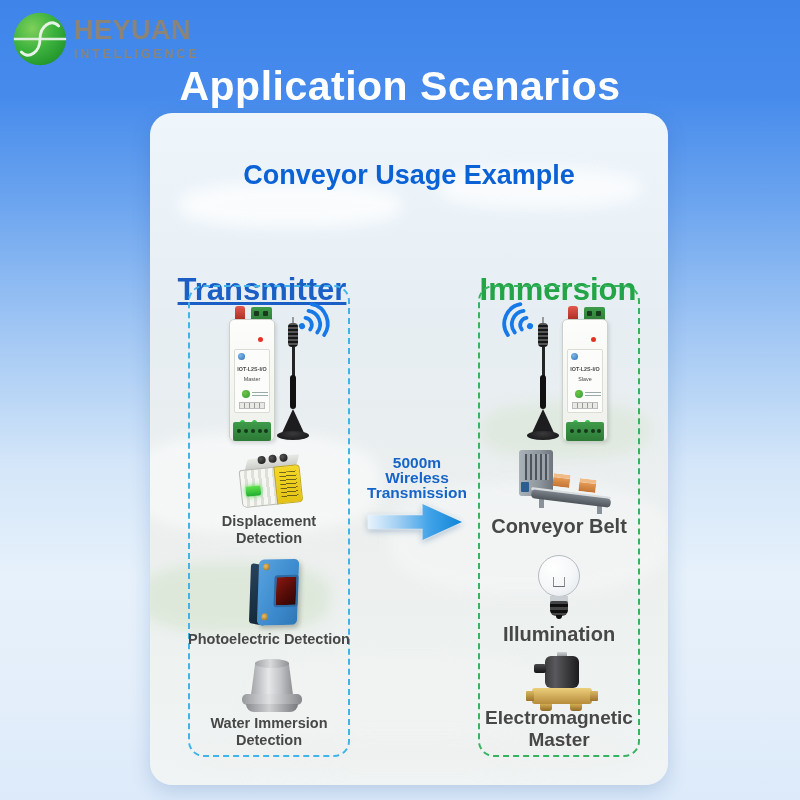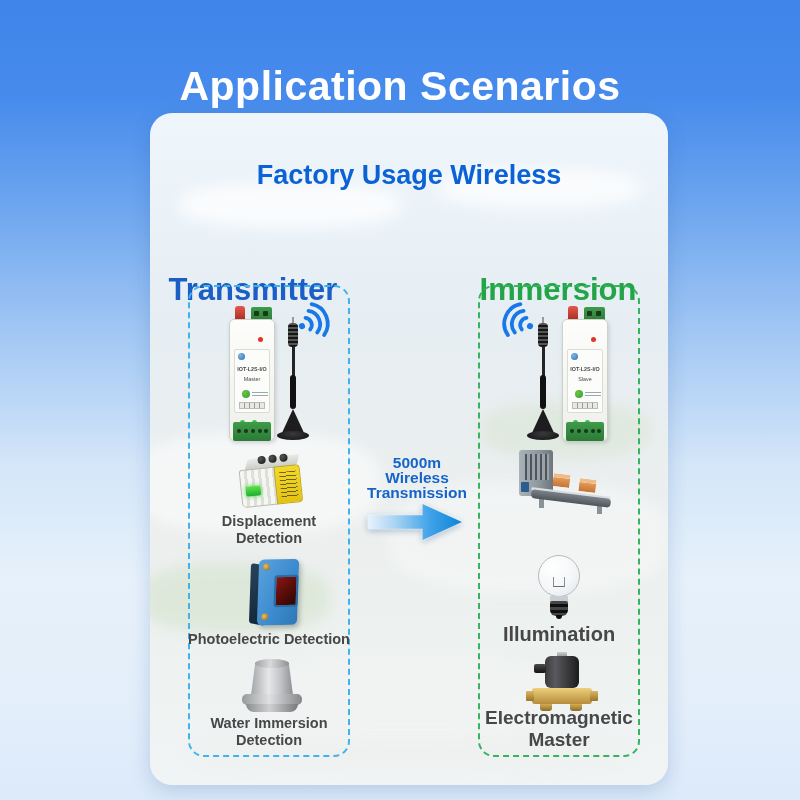--- a/index.html
+++ b/index.html
@@ -18,21 +18,21 @@
   .card{position:absolute;left:150px;top:113px;width:518px;height:672px;border-radius:22px;
     overflow:hidden;box-shadow:0 6px 20px rgba(30,80,150,.20);
     background:linear-gradient(180deg,#eef5fb 0%,#eaf2f8 16%,#e6eef3 30%,#e9eef0 46%,#ecefee 62%,#edf1f0 78%,#f0f4f4 100%);}
   .deco{position:absolute;filter:blur(7px);border-radius:40%;}
   .card-title{position:absolute;left:0;top:25px;width:100%;text-align:center;
     font-size:27px;font-weight:bold;color:#0a62d6;}
   .card-desc{position:absolute;left:8px;top:71px;width:502px;text-align:center;
     font-size:13px;line-height:1.28;font-weight:bold;color:#58595b;}
   .col-heading{position:absolute;top:130px;width:200px;text-align:center;
     font-size:31px;font-weight:bold;line-height:1;}
-  .tx-heading{left:3px;color:#1b5fc6;}
+  .tx-heading{left:12px;color:#1b5fc6;text-decoration:underline;}
   .rx-heading{left:308px;color:#22a447;}
   .col-box{position:absolute;top:172px;width:162px;height:472px;border-radius:16px;}
   .tx-box{left:38px;border:2px dashed #3fb4ea;}
   .rx-box{left:328px;border:2px dashed #35b35f;}
   .item-label{position:absolute;left:50%;transform:translateX(-50%);width:240px;
     text-align:center;color:#474747;font-weight:bold;}
   .lbl-sm{font-size:14.5px;line-height:17px;}
   .lbl-lg{font-size:20px;line-height:22px;white-space:nowrap;}
   
   .link-text{position:absolute;left:202px;top:342px;width:130px;text-align:center;
@@ -158,34 +158,52 @@
     background:linear-gradient(#eccf7c,#b78c3b);}
   .valve-hexL{position:absolute;left:0px;top:39px;width:8px;height:10px;background:linear-gradient(#d9b85f,#9c742c);border-radius:1px;}
   .valve-hexR{position:absolute;right:0px;top:39px;width:8px;height:10px;background:linear-gradient(#d9b85f,#9c742c);border-radius:1px;}
   .valve-foot{position:absolute;top:52px;width:12px;height:7px;background:linear-gradient(#d3ad52,#8f6a25);border-radius:0 0 3px 3px;}
 </style>
 </head>
 <body>
 
 <div class="stage">
 
+  <div class="logo">
+    <svg class="logo-ball" viewBox="0 0 60 60">
+      <defs>
+        <radialGradient id="ballg" cx="35%" cy="30%" r="75%">
+          <stop offset="0%" stop-color="#7ed05a"></stop>
+            <stop offset="55%" stop-color="#3db33e"></stop>
+            <stop offset="100%" stop-color="#23962c"></stop>
+        </radialGradient>
+      </defs>
+      <circle cx="30" cy="30" r="28" fill="url(#ballg)"></circle>
+      <path d="M2 30 H58" stroke="#dfeee0" stroke-width="2.6" fill="none"></path>
+      <path d="M10 44 C18 52, 30 44, 30 30 C30 16, 42 8, 50 16" stroke="#e8f3e8" stroke-width="3" fill="none" stroke-linecap="round"></path>
+    </svg>
+    <div class="logo-text">
+      <div class="logo-name">HEYUAN</div>
+      <div class="logo-sub">INTELLIGENCE</div>
+    </div>
+  </div>
   <h1 class="page-title">Application Scenarios</h1>
 
   <section class="card">
 
     <div class="deco" style="left:30px;top:70px;width:220px;height:44px;background:#fff;opacity:.75;"></div>
     <div class="deco" style="left:290px;top:55px;width:200px;height:40px;background:#fff;opacity:.7;"></div>
     <div class="deco" style="left:-20px;top:320px;width:250px;height:100px;background:#fbfcfc;opacity:.65;"></div>
     <div class="deco" style="left:240px;top:370px;width:280px;height:110px;background:#f6f8f8;opacity:.6;"></div>
     <div class="deco" style="left:-10px;top:450px;width:190px;height:70px;background:#cfe0c6;opacity:.5;"></div>
     <div class="deco" style="left:330px;top:290px;width:170px;height:55px;background:#d4e3cc;opacity:.45;"></div>
     <div class="deco" style="left:100px;top:540px;width:320px;height:90px;background:#f2f4f3;opacity:.55;"></div>
     <div class="deco" style="left:40px;top:620px;width:440px;height:40px;background:#eef0ef;opacity:.6;"></div>
 
-    <h2 class="card-title">Factory Usage Wireless</h2>
+    <h2 class="card-title">Conveyor Usage Example</h2>
 
     <h3 class="col-heading tx-heading">Transmitter</h3>
     <h3 class="col-heading rx-heading">Immersion</h3>
 
     <div class="col-box tx-box">
 
       <div class="module" style="left:39px;top:22px;">
         <div class="mod-tb-top">
             <i style="left:3px"></i>
             <i style="left:12px"></i>
@@ -328,20 +346,23 @@
         <div class="conv-leg" style="left:34px;top:48px;"></div>
         <div class="conv-leg" style="left:92px;top:54px;"></div>
         <div class="conv-tower"></div>
         <div class="conv-grill"></div>
         <div class="conv-screen"></div>
         <div class="conv-belt-edge"></div>
         <div class="conv-belt"></div>
         <div class="conv-box" style="left:48px;top:26px;"></div>
         <div class="conv-box" style="left:74px;top:31px;"></div>
       </div>
+      <div class="item-label lbl-lg" style="top:228px;">
+        <span>Conveyor Belt</span>
+      </div>
 
       <div class="bulb" style="left:56px;top:268px;">
         <div class="bulb-glass"></div>
         <div class="bulb-fil"></div>
         <div class="bulb-neck"></div>
         <div class="bulb-base"></div>
         <div class="bulb-tip"></div>
       </div>
       <div class="item-label lbl-lg" style="top:336px;text-align:center;">
         <span>Illumination</span>

